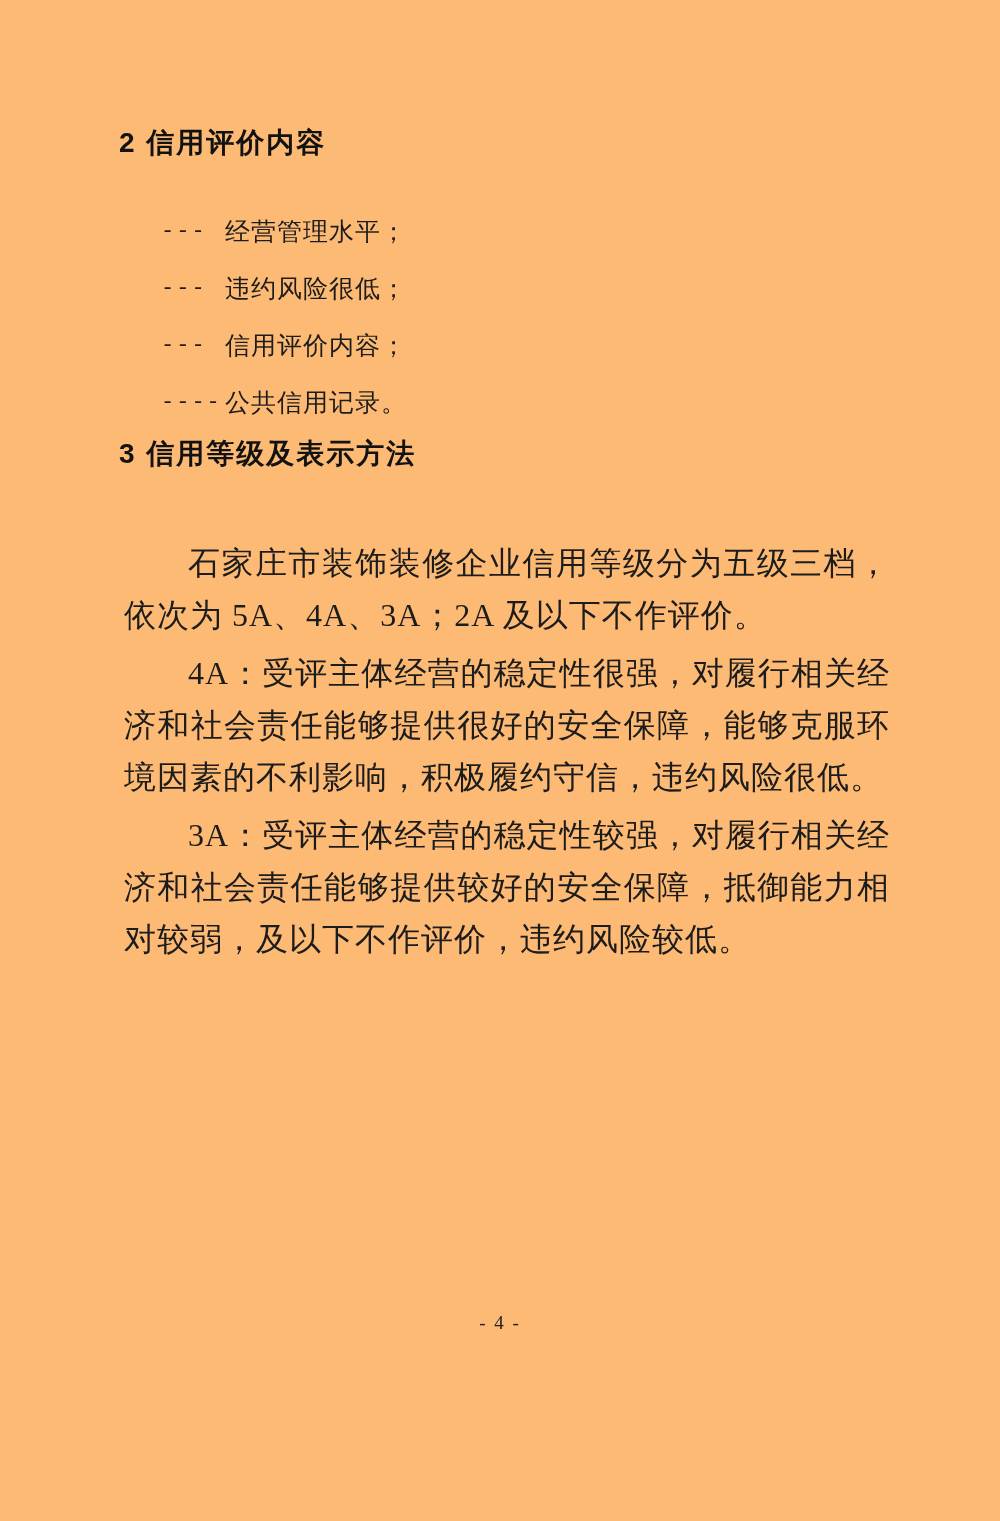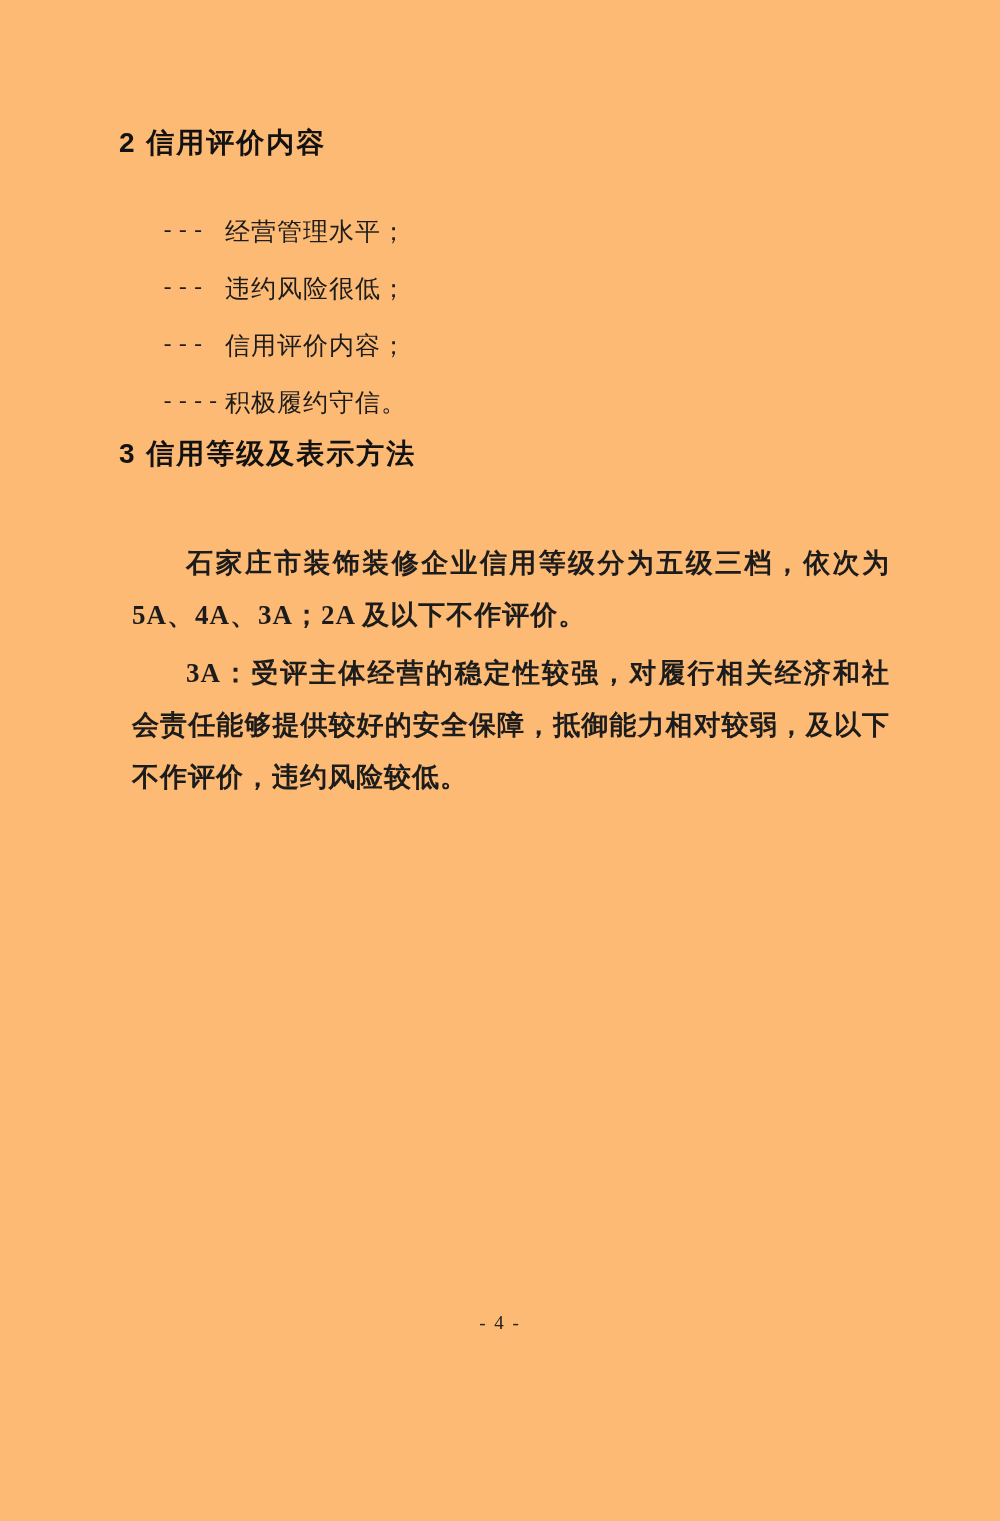--- a/index.html
+++ b/index.html
@@ -55,28 +55,27 @@
     font-size: 22px;
   }
 
   .paragraphs {
     position: absolute;
     top: 537px;
     left: 116px;
     width: 774px;
   }
   .para {
-    margin: 0 0 6px 16px;
-    font-size: 27px;
+    margin: 0 0 6px 8px;
+    font-size: 32px;
     line-height: 52px;
     letter-spacing: 1px;
     text-align: justify;
     text-indent: 2em;
     color: #1c1c1c;
-    font-weight: bold;
   }
 
   .page-number {
     position: absolute;
     top: 1312px;
     left: 0;
     width: 100%;
     text-align: center;
     font-size: 19px;
     letter-spacing: 2px;
@@ -98,26 +97,27 @@
     <li>
       <span class="dash-marker">---</span>
       <span class="item-text">违约风险很低；</span>
     </li>
     <li>
       <span class="dash-marker">---</span>
       <span class="item-text">信用评价内容；</span>
     </li>
     <li>
       <span class="dash-marker">----</span>
-      <span class="item-text">积极履约守信。</span>
+      <span class="item-text">公共信用记录。</span>
     </li>
   </ul>
 
   <h2 class="heading heading-3">3  信用等级及表示方法</h2>
 
   <div class="paragraphs">
     <p class="para">石家庄市装饰装修企业信用等级分为五级三档，依次为 5A、4A、3A；2A 及以下不作评价。</p>
+    <p class="para">4A：受评主体经营的稳定性很强，对履行相关经济和社会责任能够提供很好的安全保障，能够克服环境因素的不利影响，积极履约守信，违约风险很低。</p>
     <p class="para">3A：受评主体经营的稳定性较强，对履行相关经济和社会责任能够提供较好的安全保障，抵御能力相对较弱，及以下不作评价，违约风险较低。</p>
   </div>
 
   <div class="page-number">- 4 -</div>
 
 </div>
 
 </body></html>

